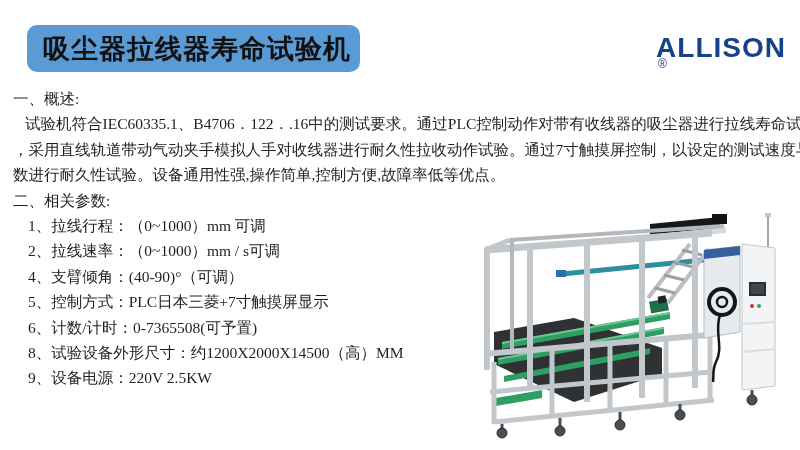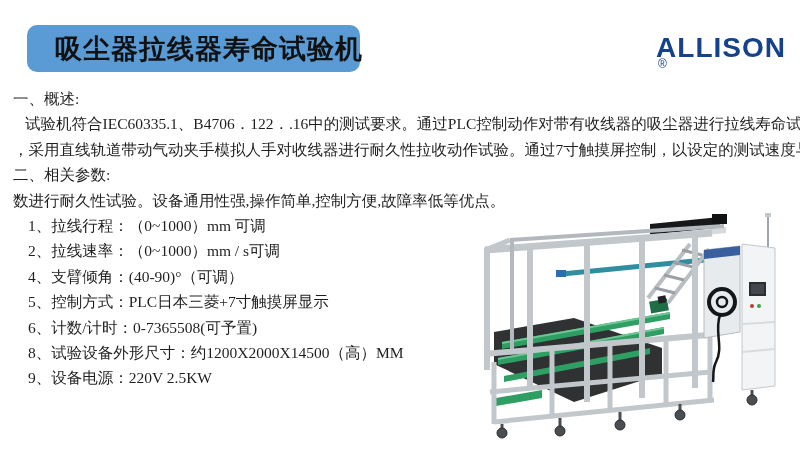--- a/index.html
+++ b/index.html
@@ -11,21 +11,21 @@
     font-family:"Liberation Serif","DejaVu Serif",serif;
     color:#1f1f1f;
   }
   
   .title-banner{
     position:absolute;left:27px;top:25px;
     width:333px;height:47px;
     background:#5b9bd5;
     border-radius:10px;
     display:flex;align-items:center;
-    padding-left:28px;box-sizing:border-box;
+    padding-left:16px;box-sizing:border-box;
   }
   .title-banner .title-text{
     font-size:27px;font-weight:bold;color:#111;
     letter-spacing:1px;white-space:nowrap;
   }
   .brand{
     position:absolute;top:34px;right:14px;
     display:flex;align-items:flex-start;
     color:#16418c;
     font-family:"Liberation Sans","DejaVu Sans",sans-serif;
@@ -59,22 +59,22 @@
 
   <div class="brand">
     <span class="latin">ALLISON</span>
     <span class="reg">®</span>
   </div>
 
   <div class="doc">
     <div class="ln heading">一、概述:</div>
     <div class="ln indent1">试验机符合IEC60335.1、B4706．122．.16中的测试要求。通过PLC控制动作对带有收线器的吸尘器进行拉线寿命试验</div>
     <div class="ln">，采用直线轨道带动气动夹手模拟人手对收线器进行耐久性拉收动作试验。通过7寸触摸屏控制，以设定的测试速度与次</div>
+    <div class="ln">数进行耐久性试验。设备通用性强,操作简单,控制方便,故障率低等优点。</div>
     <div class="ln heading">二、相关参数:</div>
-    <div class="ln">数进行耐久性试验。设备通用性强,操作简单,控制方便,故障率低等优点。</div>
     <div class="ln param">1、拉线行程：（0~1000）mm 可调</div>
     <div class="ln param">2、拉线速率：（0~1000）mm / s可调</div>
     <div class="ln param">4、支臂倾角：(40-90)°（可调）</div>
     <div class="ln param">5、控制方式：PLC日本三菱+7寸触摸屏显示</div>
     <div class="ln param">6、计数/计时：0-7365508(可予置)</div>
     <div class="ln param">8、试验设备外形尺寸：约1200X2000X14500（高）MM</div>
     <div class="ln param">9、设备电源：220V 2.5KW</div>
   </div>
 
   <div class="photo">

